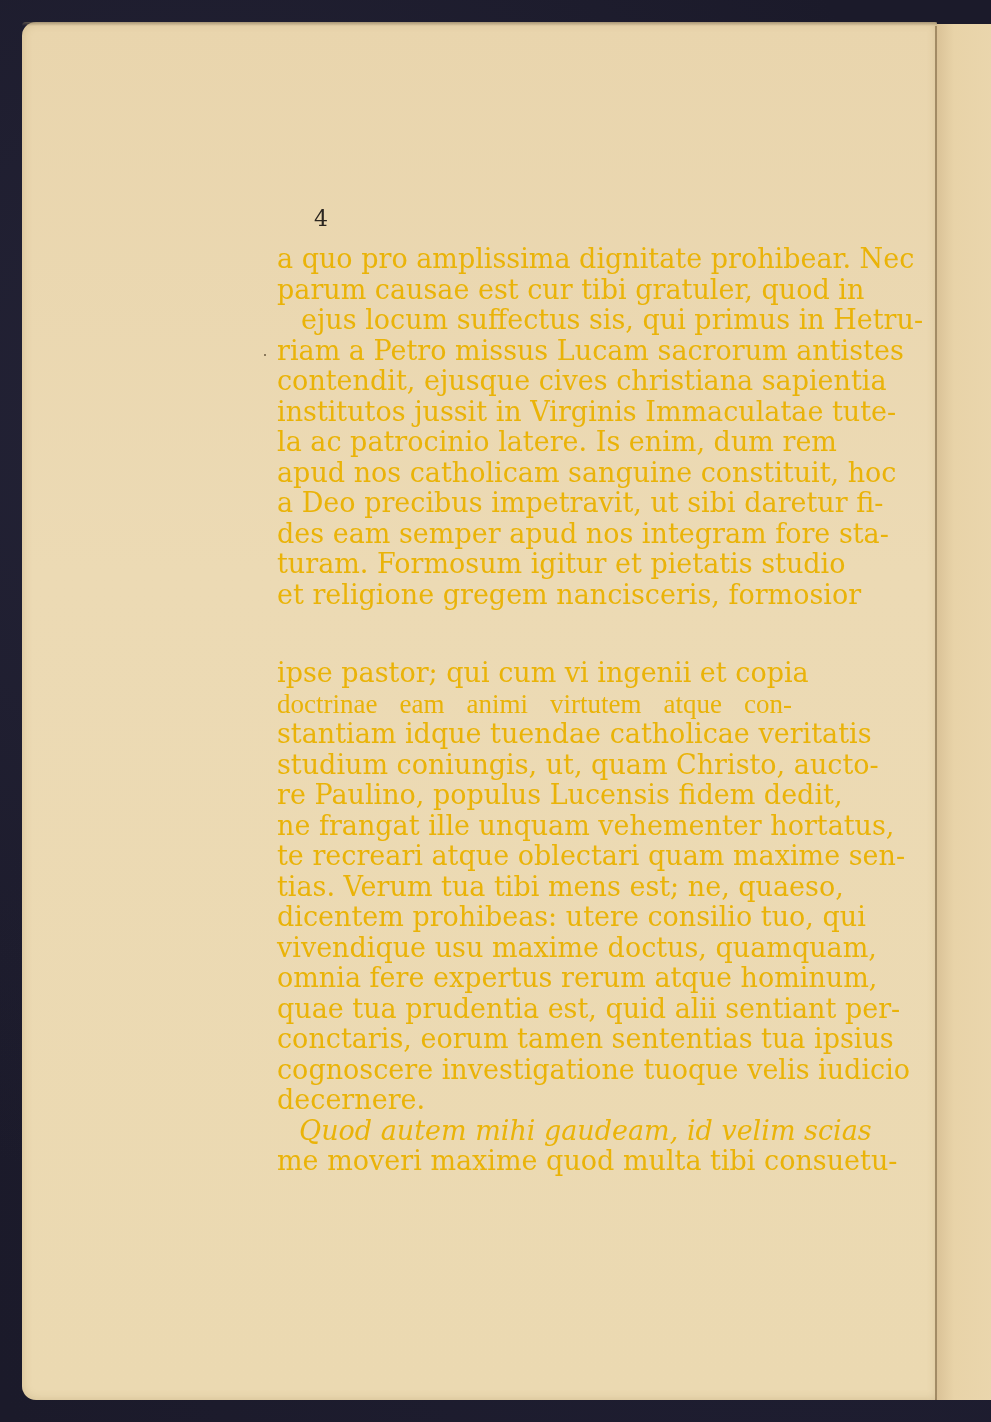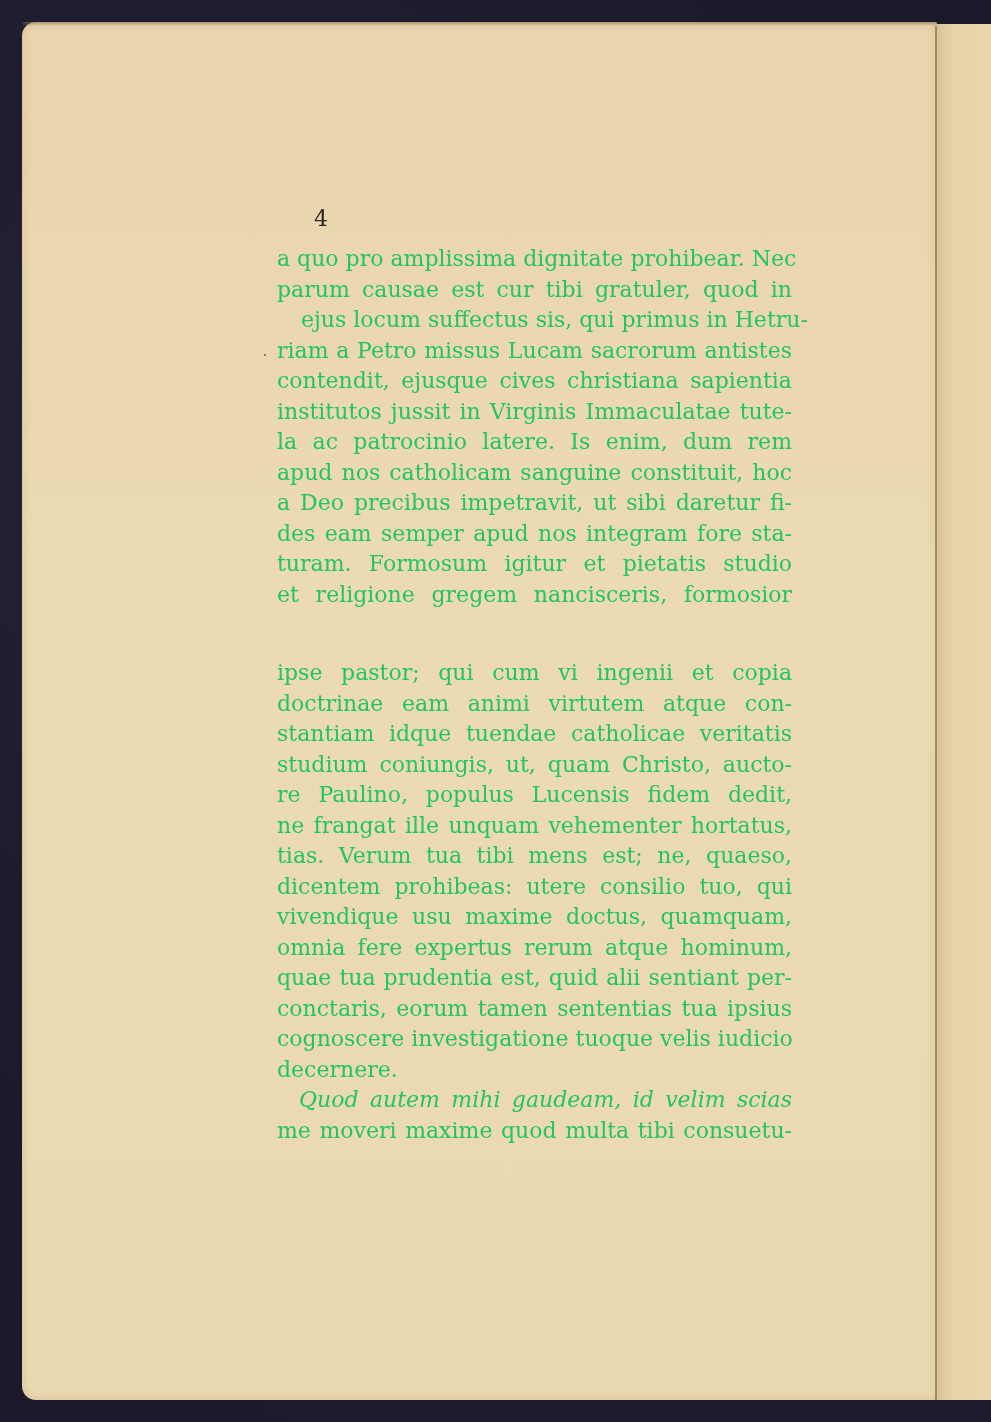--- a/index.html
+++ b/index.html
@@ -56,22 +56,22 @@
       top: 206px;
       font-size: 22px;
       color: #2b2620;
       letter-spacing: 0;
     }
     .text-block {
       position: absolute;
       left: 277px;
       top: 244px;
       width: 515px;
-      color: #22c55e;
-      font-size: 22px;
+      color: #eab308;
+      font-size: 27px;
       line-height: 30.5px;
     }
     .line {
       display: block;
       text-align: justify;
       text-align-last: justify;
       white-space: nowrap;
       height: 30.5px;
     }
     .line.last {
@@ -110,25 +110,26 @@
   <span class="line" style="white-space: nowrap;">riam a Petro missus Lucam sacrorum antistes</span>
   <span class="line" style="white-space: nowrap;">contendit, ejusque cives christiana sapientia</span>
   <span class="line" style="white-space: nowrap;">institutos jussit in Virginis Immaculatae tute-</span>
   <span class="line" style="white-space: nowrap;">la ac patrocinio latere. Is enim, dum rem</span>
   <span class="line" style="white-space: nowrap;">apud nos catholicam sanguine constituit, hoc</span>
   <span class="line" style="white-space: nowrap;">a Deo precibus impetravit, ut sibi daretur fi-</span>
   <span class="line" style="white-space: nowrap;">des eam semper apud nos integram fore sta-</span>
   <span class="line" style="white-space: nowrap;">turam. Formosum igitur et pietatis studio</span>
   <span class="line" style="white-space: nowrap;">et religione gregem nancisceris, formosior</span>
   <span class="line" style="white-space: nowrap; margin-top: 48px;">ipse pastor; qui cum vi ingenii et copia</span>
-  <span class="line" style="white-space: nowrap;">doctrinae eam animi virtutem atque con-</span>
+  <span class="line" style="white-space: nowrap; font-family: Liberation Serif, serif;">doctrinae eam animi virtutem atque con-</span>
   <span class="line" style="white-space: nowrap;">stantiam idque tuendae catholicae veritatis</span>
   <span class="line" style="white-space: nowrap;">studium coniungis, ut, quam Christo, aucto-</span>
   <span class="line" style="white-space: nowrap;">re Paulino, populus Lucensis fidem dedit,</span>
   <span class="line" style="white-space: nowrap;">ne frangat ille unquam vehementer hortatus,</span>
+  <span class="line" style="white-space: nowrap;">te recreari atque oblectari quam maxime sen-</span>
   <span class="line" style="white-space: nowrap;">tias. Verum tua tibi mens est; ne, quaeso,</span>
   <span class="line" style="white-space: nowrap;">dicentem prohibeas: utere consilio tuo, qui</span>
   <span class="line" style="white-space: nowrap;">vivendique usu maxime doctus, quamquam,</span>
   <span class="line" style="white-space: nowrap;">omnia fere expertus rerum atque hominum,</span>
   <span class="line" style="white-space: nowrap;">quae tua prudentia est, quid alii sentiant per-</span>
   <span class="line" style="white-space: nowrap;">conctaris, eorum tamen sententias tua ipsius</span>
   <span class="line" style="white-space: nowrap;">cognoscere investigatione tuoque velis iudicio</span>
   <span class="line last" style="white-space: nowrap;">decernere.</span>
   <span class="line indent" style="white-space: nowrap; font-style: italic;">Quod autem mihi gaudeam, id velim scias</span>
   <span class="line" style="white-space: nowrap;">me moveri maxime quod multa tibi consuetu-</span>

